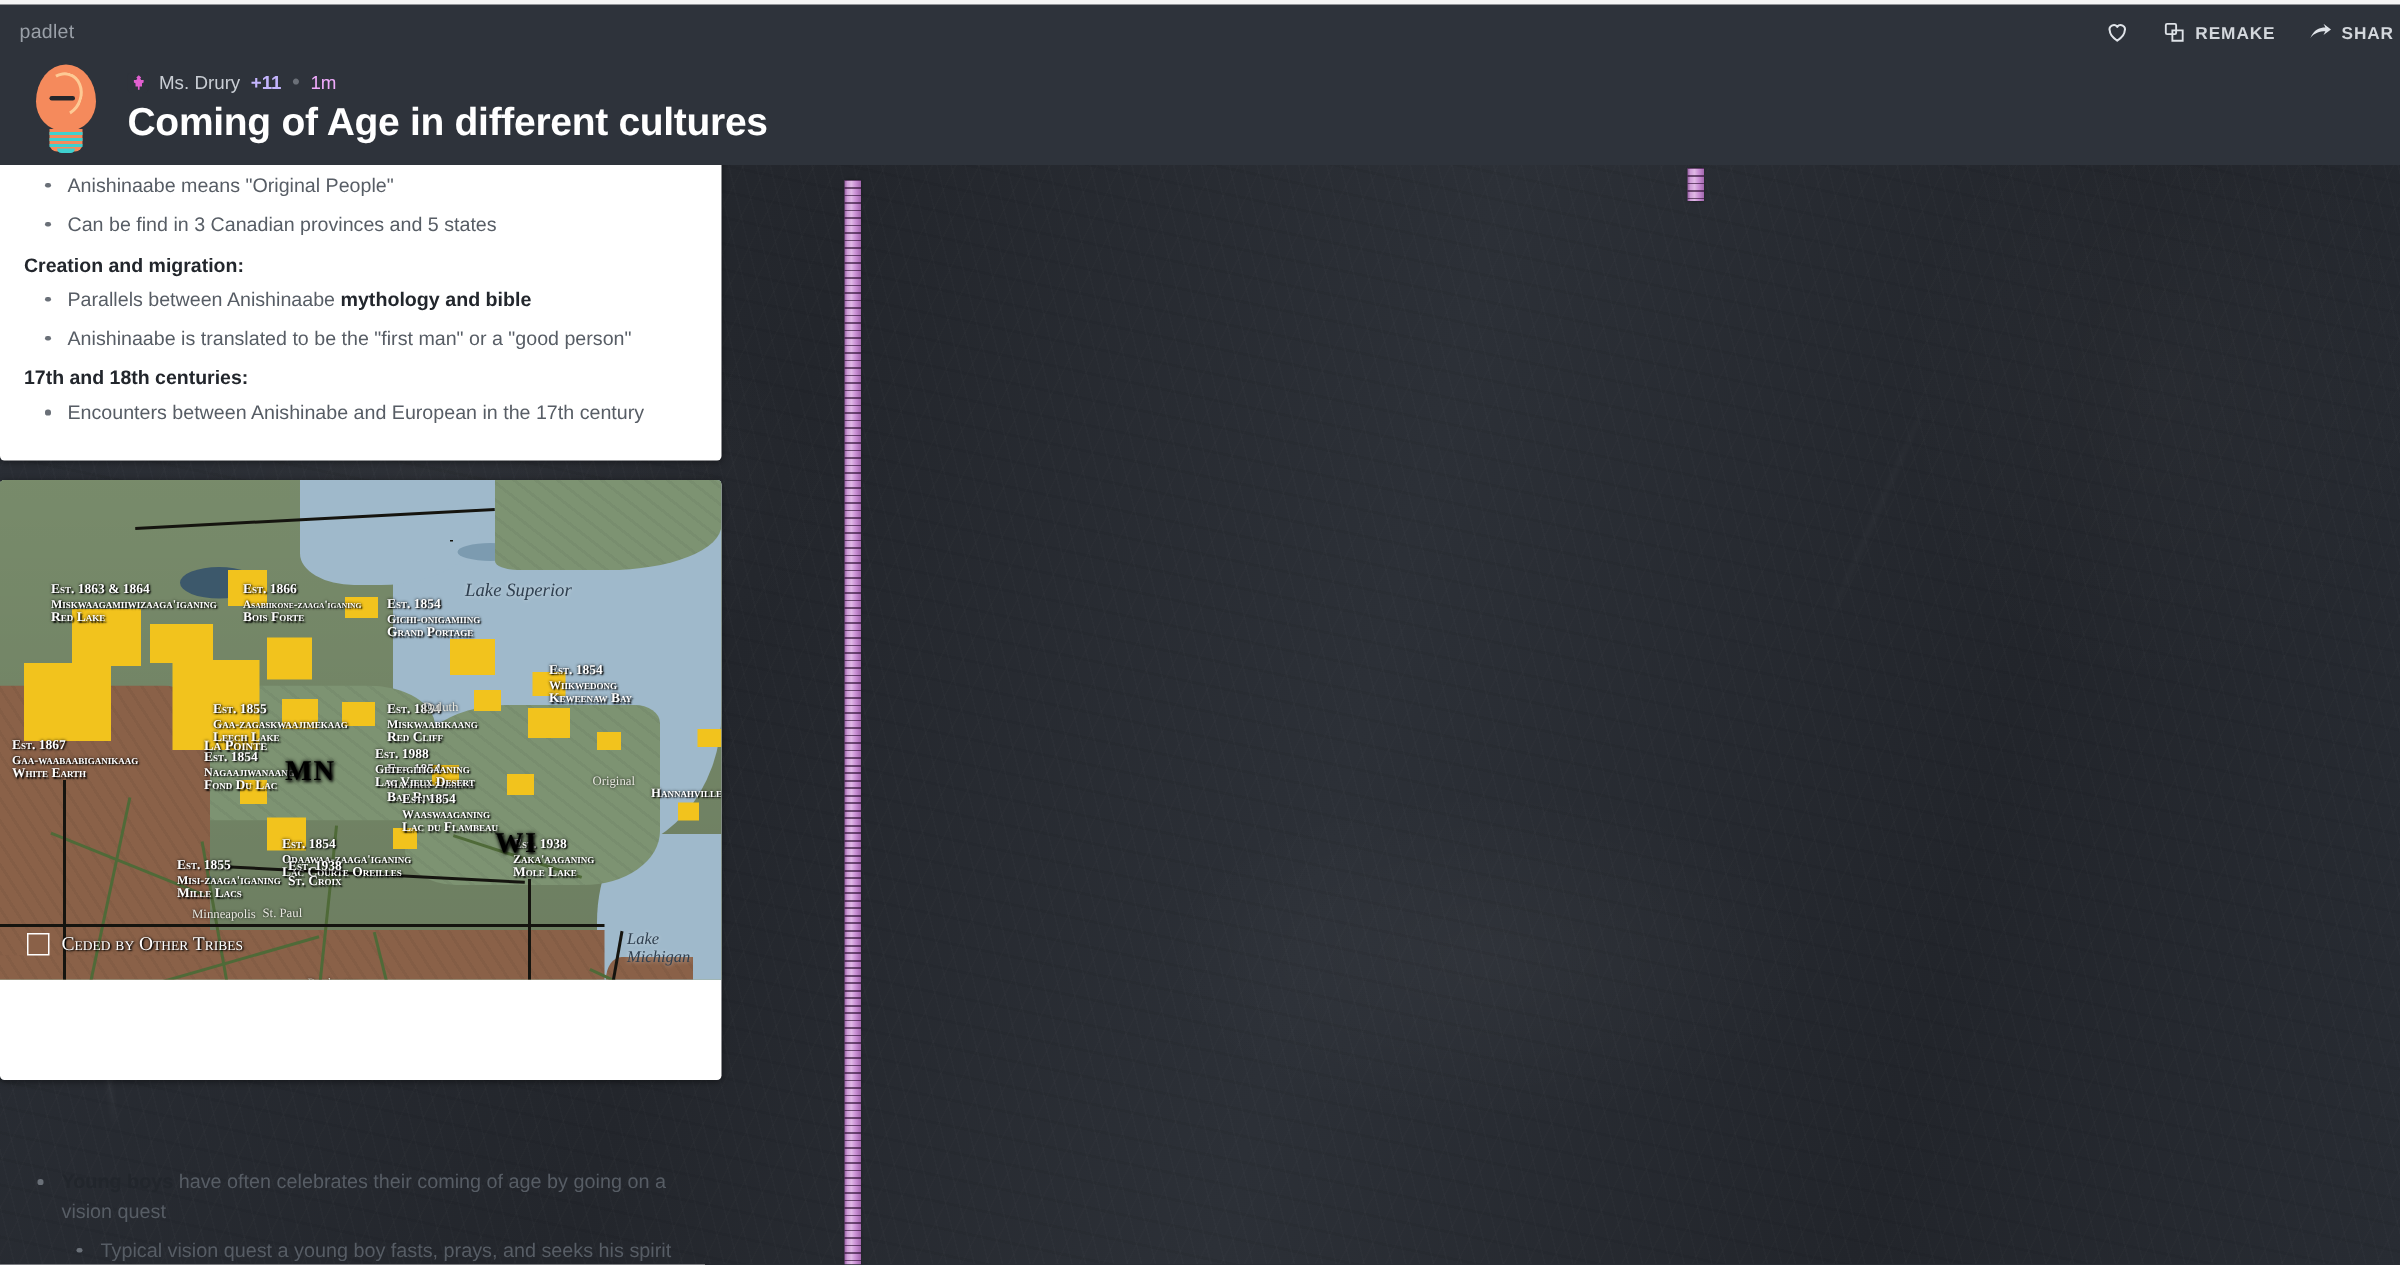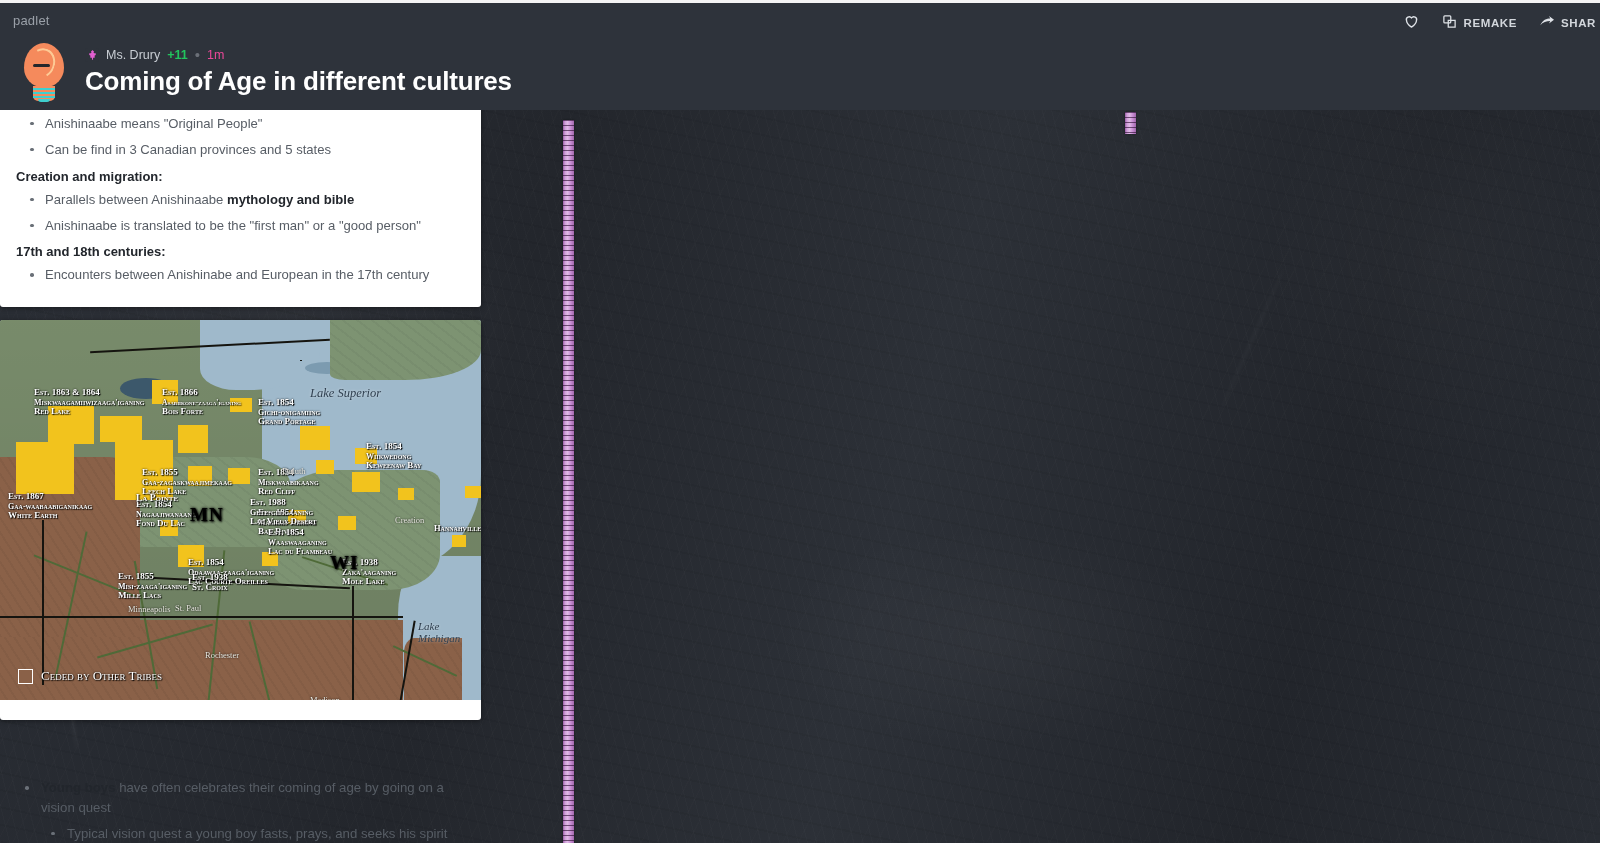--- a/index.html
+++ b/index.html
@@ -55,23 +55,23 @@
     position: absolute; left: 85px; top: 48px;
     display: flex; align-items: center; gap: 7px;
     font-size: 12.5px; color: #c6cad0;
   }
   .mini-ava {
     width: 14px; height: 14px; border-radius: 3px;
     background: #2e333b; display: flex; align-items: center; justify-content: center;
     color: #e25fd0; font-size: 12px; line-height: 1;
   }
   .meta-name { color: #c9ced4; }
-  .meta-plus { color: #22c55e; font-weight: 600; }
+  .meta-plus { color: #c4b5fd; font-weight: 600; }
   .meta-dot { color: #6b7078; font-size: 15px; line-height: 0; }
-  .meta-time { color: #ec4899; text-align: center; }
+  .meta-time { color: #f0abfc; text-align: center; }
 
   .board-title {
     position: absolute; left: 85px; top: 66px;
     font-size: 26px; font-weight: 700; color: #ffffff; letter-spacing: -.2px;
   }
 
   .topright {
     position: absolute; right: 0; top: 13px;
     display: flex; align-items: center; gap: 22px; padding-right: 4px;
     color: #d3d7dc; font-size: 11.5px; font-weight: 700; letter-spacing: .6px;
@@ -150,21 +150,21 @@
     background: #4d5661; border-radius: 4px 4px 0 0;
     display: flex; align-items: center; gap: 5px; padding: 0 9px; z-index: 20;
   }
   .cardtools .tbtn {
     width: 22px; height: 22px; display: flex; align-items: center; justify-content: center;
     cursor: pointer; color: #d8dce1;
   }
 
   
   .mapwrap {
-    position: relative; width: 481px; height: 380px; overflow: hidden;
+    position: relative; width: 481px; height: 333px; overflow: hidden;
     background: #6e8c68;
   }
   .map {
     position: absolute; inset: 0;
     background:
       linear-gradient(180deg, rgba(0,0,0,.05), rgba(0,0,0,.14)),
       #7e9270;
   }
   .lake { position: absolute; background: #9fb9cb; }
   .land-brown {
@@ -502,21 +502,21 @@
           <span>Lake Michigan</span>
         </div>
 
         <div class="statelbl" style="left:190px; top:184px;">MN</div>
         <div class="statelbl" style="left:330px; top:232px;">WI</div>
 
         <div class="citylbl" style="left:282px; top:146px;">Duluth</div>
         <div class="citylbl" style="left:128px; top:284px;">Minneapolis</div>
         <div class="citylbl" style="left:175px; top:283px;">St. Paul</div>
         <div class="citylbl" style="left:205px; top:330px;">Rochester</div>
-        <div class="citylbl" style="left:395px; top:195px;">Creation</div>
+        <div class="citylbl" style="left:395px; top:195px;">Original</div>
         <div class="citylbl" style="left:310px; top:375px;">Madison</div>
 
         <div class="legend">
           <span class="swatch"></span>
           <span>Ceded by Other Tribes</span>
         </div>
       </div>
     </div>
   </div>
 

